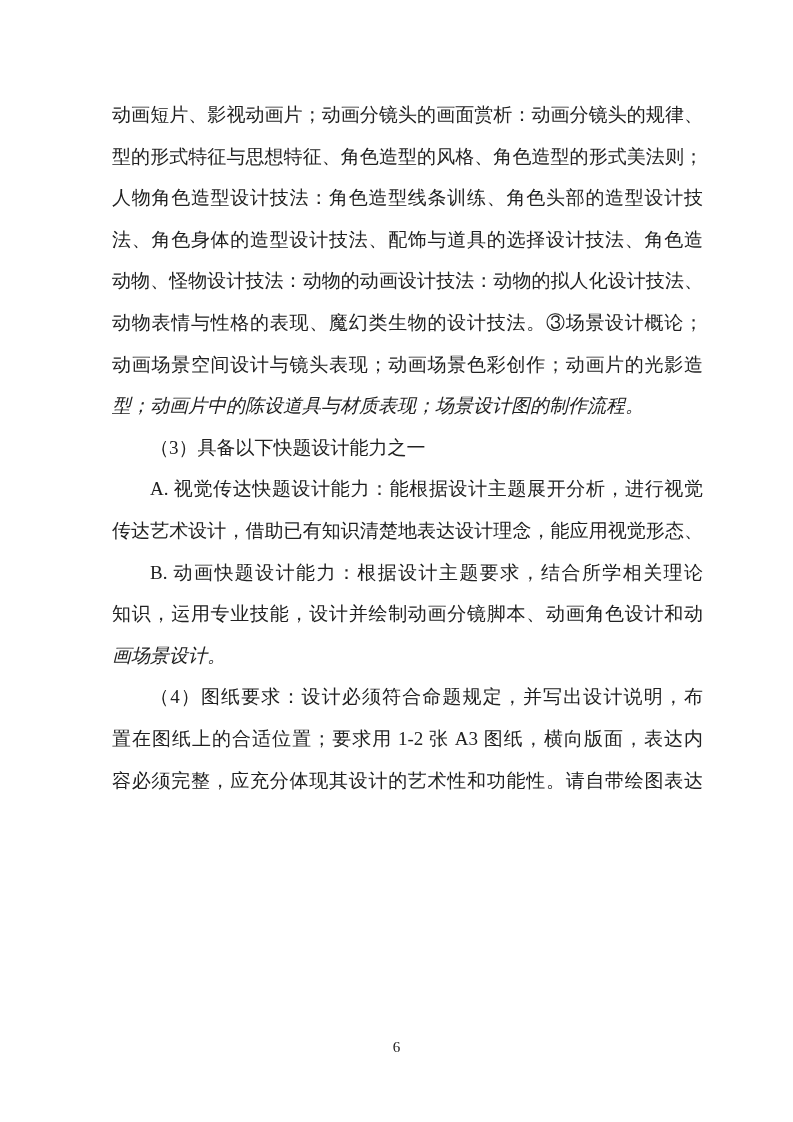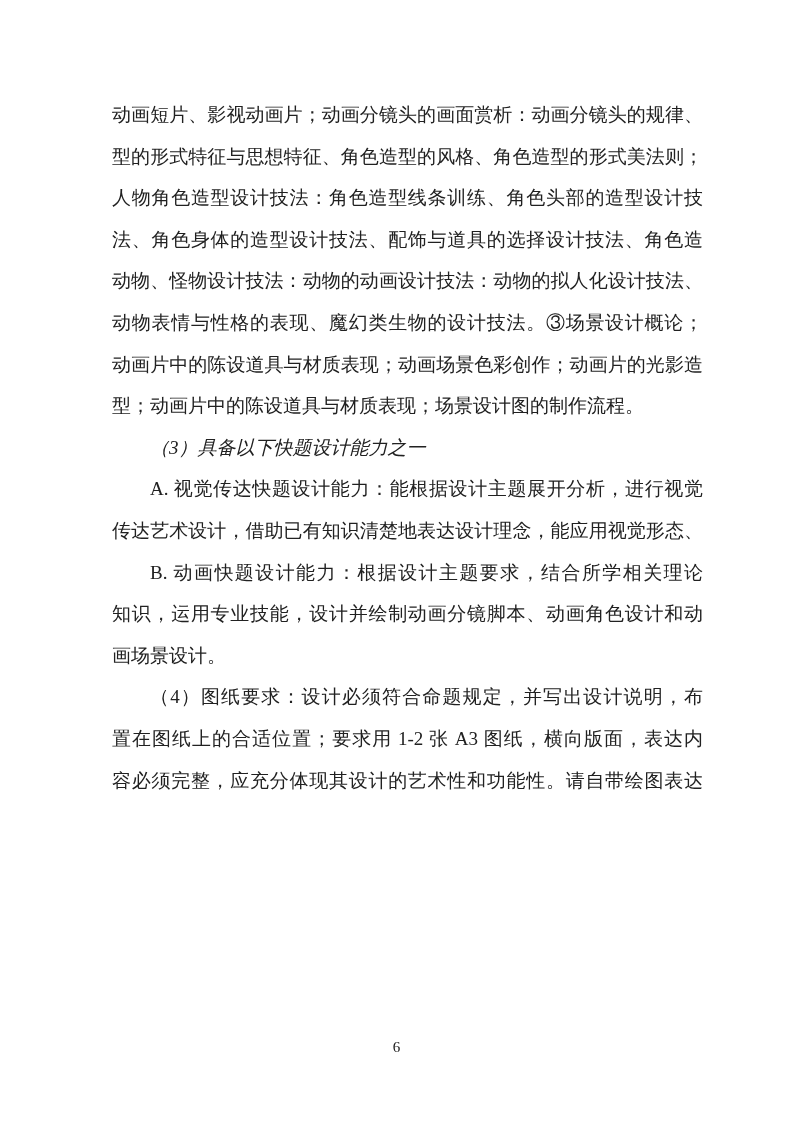--- a/index.html
+++ b/index.html
@@ -30,33 +30,33 @@
   }
   
   .line.full {
     text-align: justify;
     text-align-last: justify;
   }
   
   .line.end {
     text-align: right;
     text-align-last: left;
+    font-style: italic;
   }
   
   .line.indent-full {
     text-indent: 2em;
     text-align: justify;
     text-align-last: justify;
   }
   
   .line.indent-end {
     text-indent: 2em;
     text-align: left;
     text-align-last: left;
-    font-style: italic;
   }
   .page-number {
     position: absolute;
     top: 1036px;
     left: 0;
     width: 100%;
     text-align: center;
     font-size: 15px;
     line-height: 22px;
     color: #1a1a1a;
@@ -67,21 +67,21 @@
 <body>
 
 <div class="page" style="background: rgb(255, 255, 255);">
   <div class="content" id="lines-container" style="color: rgb(33, 33, 33);">
       <div class="line full">动画短片、影视动画片；动画分镜头的画面赏析：动画分镜头的规律、</div>
       <div class="line full">型的形式特征与思想特征、角色造型的风格、角色造型的形式美法则；</div>
       <div class="line full">人物角色造型设计技法：角色造型线条训练、角色头部的造型设计技</div>
       <div class="line full">法、角色身体的造型设计技法、配饰与道具的选择设计技法、角色造</div>
       <div class="line full">动物、怪物设计技法：动物的动画设计技法：动物的拟人化设计技法、</div>
       <div class="line full">动物表情与性格的表现、魔幻类生物的设计技法。③场景设计概论；</div>
-      <div class="line full">动画片中的陈设道具与材质表现；动画场景色彩创作；动画片的光影造</div>
+      <div class="line full">动画场景空间设计与镜头表现；动画场景色彩创作；动画片的光影造</div>
       <div class="line end">型；动画片中的陈设道具与材质表现；场景设计图的制作流程。</div>
       <div class="line indent-end">（3）具备以下快题设计能力之一</div>
       <div class="line indent-full">A. 视觉传达快题设计能力：能根据设计主题展开分析，进行视觉</div>
       <div class="line full">传达艺术设计，借助已有知识清楚地表达设计理念，能应用视觉形态、</div>
       <div class="line indent-full">B. 动画快题设计能力：根据设计主题要求，结合所学相关理论</div>
       <div class="line full">知识，运用专业技能，设计并绘制动画分镜脚本、动画角色设计和动</div>
       <div class="line end">画场景设计。</div>
       <div class="line indent-full">（4）图纸要求：设计必须符合命题规定，并写出设计说明，布</div>
       <div class="line full">置在图纸上的合适位置；要求用 1-2 张 A3 图纸，横向版面，表达内</div>
       <div class="line full">容必须完整，应充分体现其设计的艺术性和功能性。请自带绘图表达</div>

